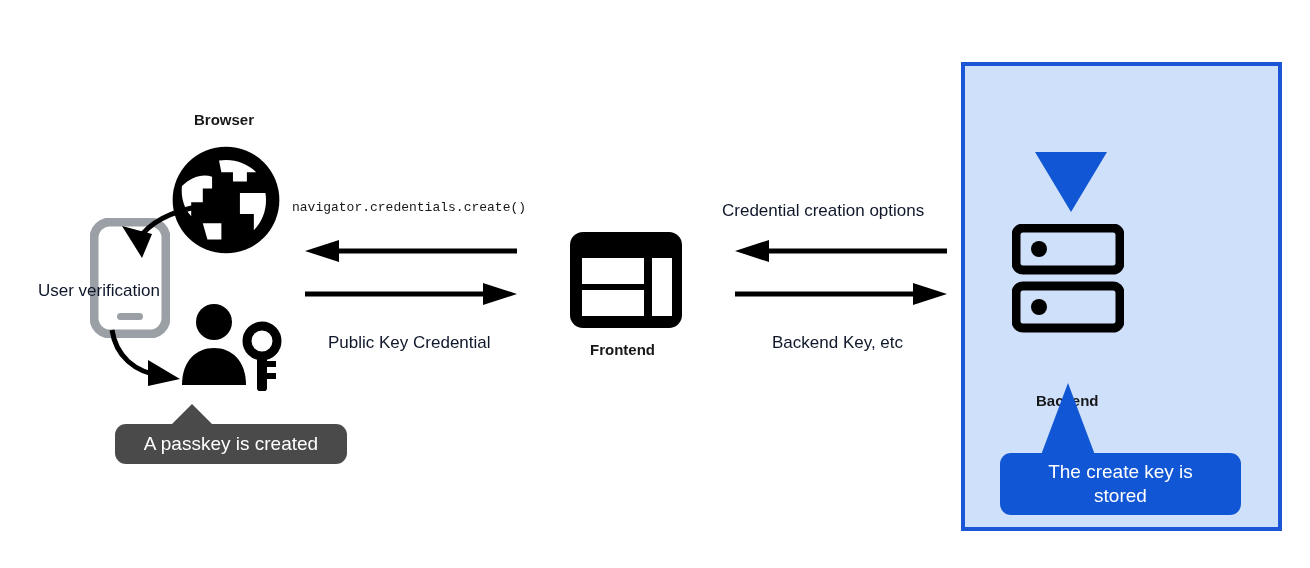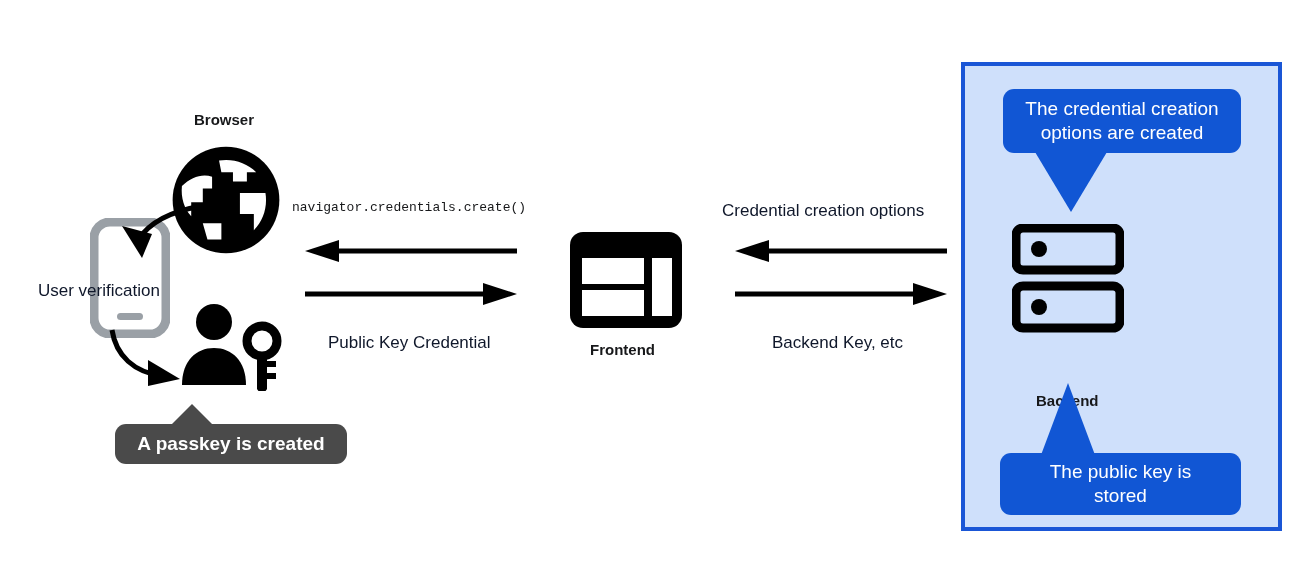--- a/index.html
+++ b/index.html
@@ -154,21 +154,21 @@
       <path d="M2,82 C2,58 16,45 34,45 C52,45 66,58 66,82 Z" fill="#000000"></path>
       <circle cx="82" cy="38" r="15" fill="none" stroke="#000000" stroke-width="9"></circle>
       <rect x="77" y="50" width="10" height="36" fill="#000000"></rect>
       <rect x="87" y="58" width="9" height="6" fill="#000000"></rect>
       <rect x="87" y="70" width="9" height="6" fill="#000000"></rect>
       <polygon points="77,86 87,86 82,93" fill="#000000"></polygon>
     </svg>
   </div>
 
   <div class="abs tooltip-tail" style="left:170px; top:404px;"></div>
-  <div class="abs tooltip-box" style="left:115px; top:424px; width:232px; height:40px;font-weight:bold;">A passkey is created</div>
+  <div class="abs tooltip-box" style="left:115px; top:424px; width:232px; height:40px;">A passkey is created</div>
 
   <div class="abs label-mono" style="left:292px; top:200px;">navigator.credentials.create()</div>
 
   <div class="abs" style="left:305px; top:240px;">
     <svg class="icon-svg" width="212" height="22" viewBox="0 0 212 22" aria-hidden="true">
       <line x1="28" y1="11" x2="212" y2="11" stroke="#000000" stroke-width="5"></line>
       <polygon points="0,11 34,0 34,22" fill="#000000"></polygon>
     </svg>
   </div>
 
@@ -202,39 +202,33 @@
 
   <div class="abs" style="left:735px; top:283px;">
     <svg class="icon-svg" width="212" height="22" viewBox="0 0 212 22" aria-hidden="true">
       <line x1="0" y1="11" x2="184" y2="11" stroke="#000000" stroke-width="5"></line>
       <polygon points="212,11 178,0 178,22" fill="#000000"></polygon>
     </svg>
   </div>
 
   <div class="abs label" style="left:772px; top:332px;">Backend Key, etc</div>
 
-  <div class="abs callout-box" style="left:1003px; top:89px; width:238px; height:64px;">
-    <span>
-      <span>The credential creation</span><br>
-      <span>options are created</span>
-    </span>
-  </div>
   <div class="abs callout-tail tail-down" style="left:1035px; top:152px;"></div>
 
   <div class="abs" style="left:1012px; top:224px;">
     <svg class="icon-svg" width="112" height="110" viewBox="0 0 112 110" aria-hidden="true">
       <rect x="4" y="4" width="104" height="42" rx="7" ry="7" fill="none" stroke="#000000" stroke-width="9"></rect>
       <circle cx="27" cy="25" r="8" fill="#000000"></circle>
       <rect x="4" y="62" width="104" height="42" rx="7" ry="7" fill="none" stroke="#000000" stroke-width="9"></rect>
       <circle cx="27" cy="83" r="8" fill="#000000"></circle>
     </svg>
   </div>
   <div class="abs label-bold" style="left:1036px; top:348px;margin-top:44px;">Backend</div>
 
   <div class="abs callout-tail tail-up" style="left:1041px; top:383px;"></div>
   <div class="abs callout-box" style="left:1000px; top:453px; width:241px; height:62px;">
     <span>
-      <span>The public key is</span><br>
+      <span>The create key is</span><br>
       <span>stored</span>
     </span>
   </div>
 
 </div>
 
 </body></html>

